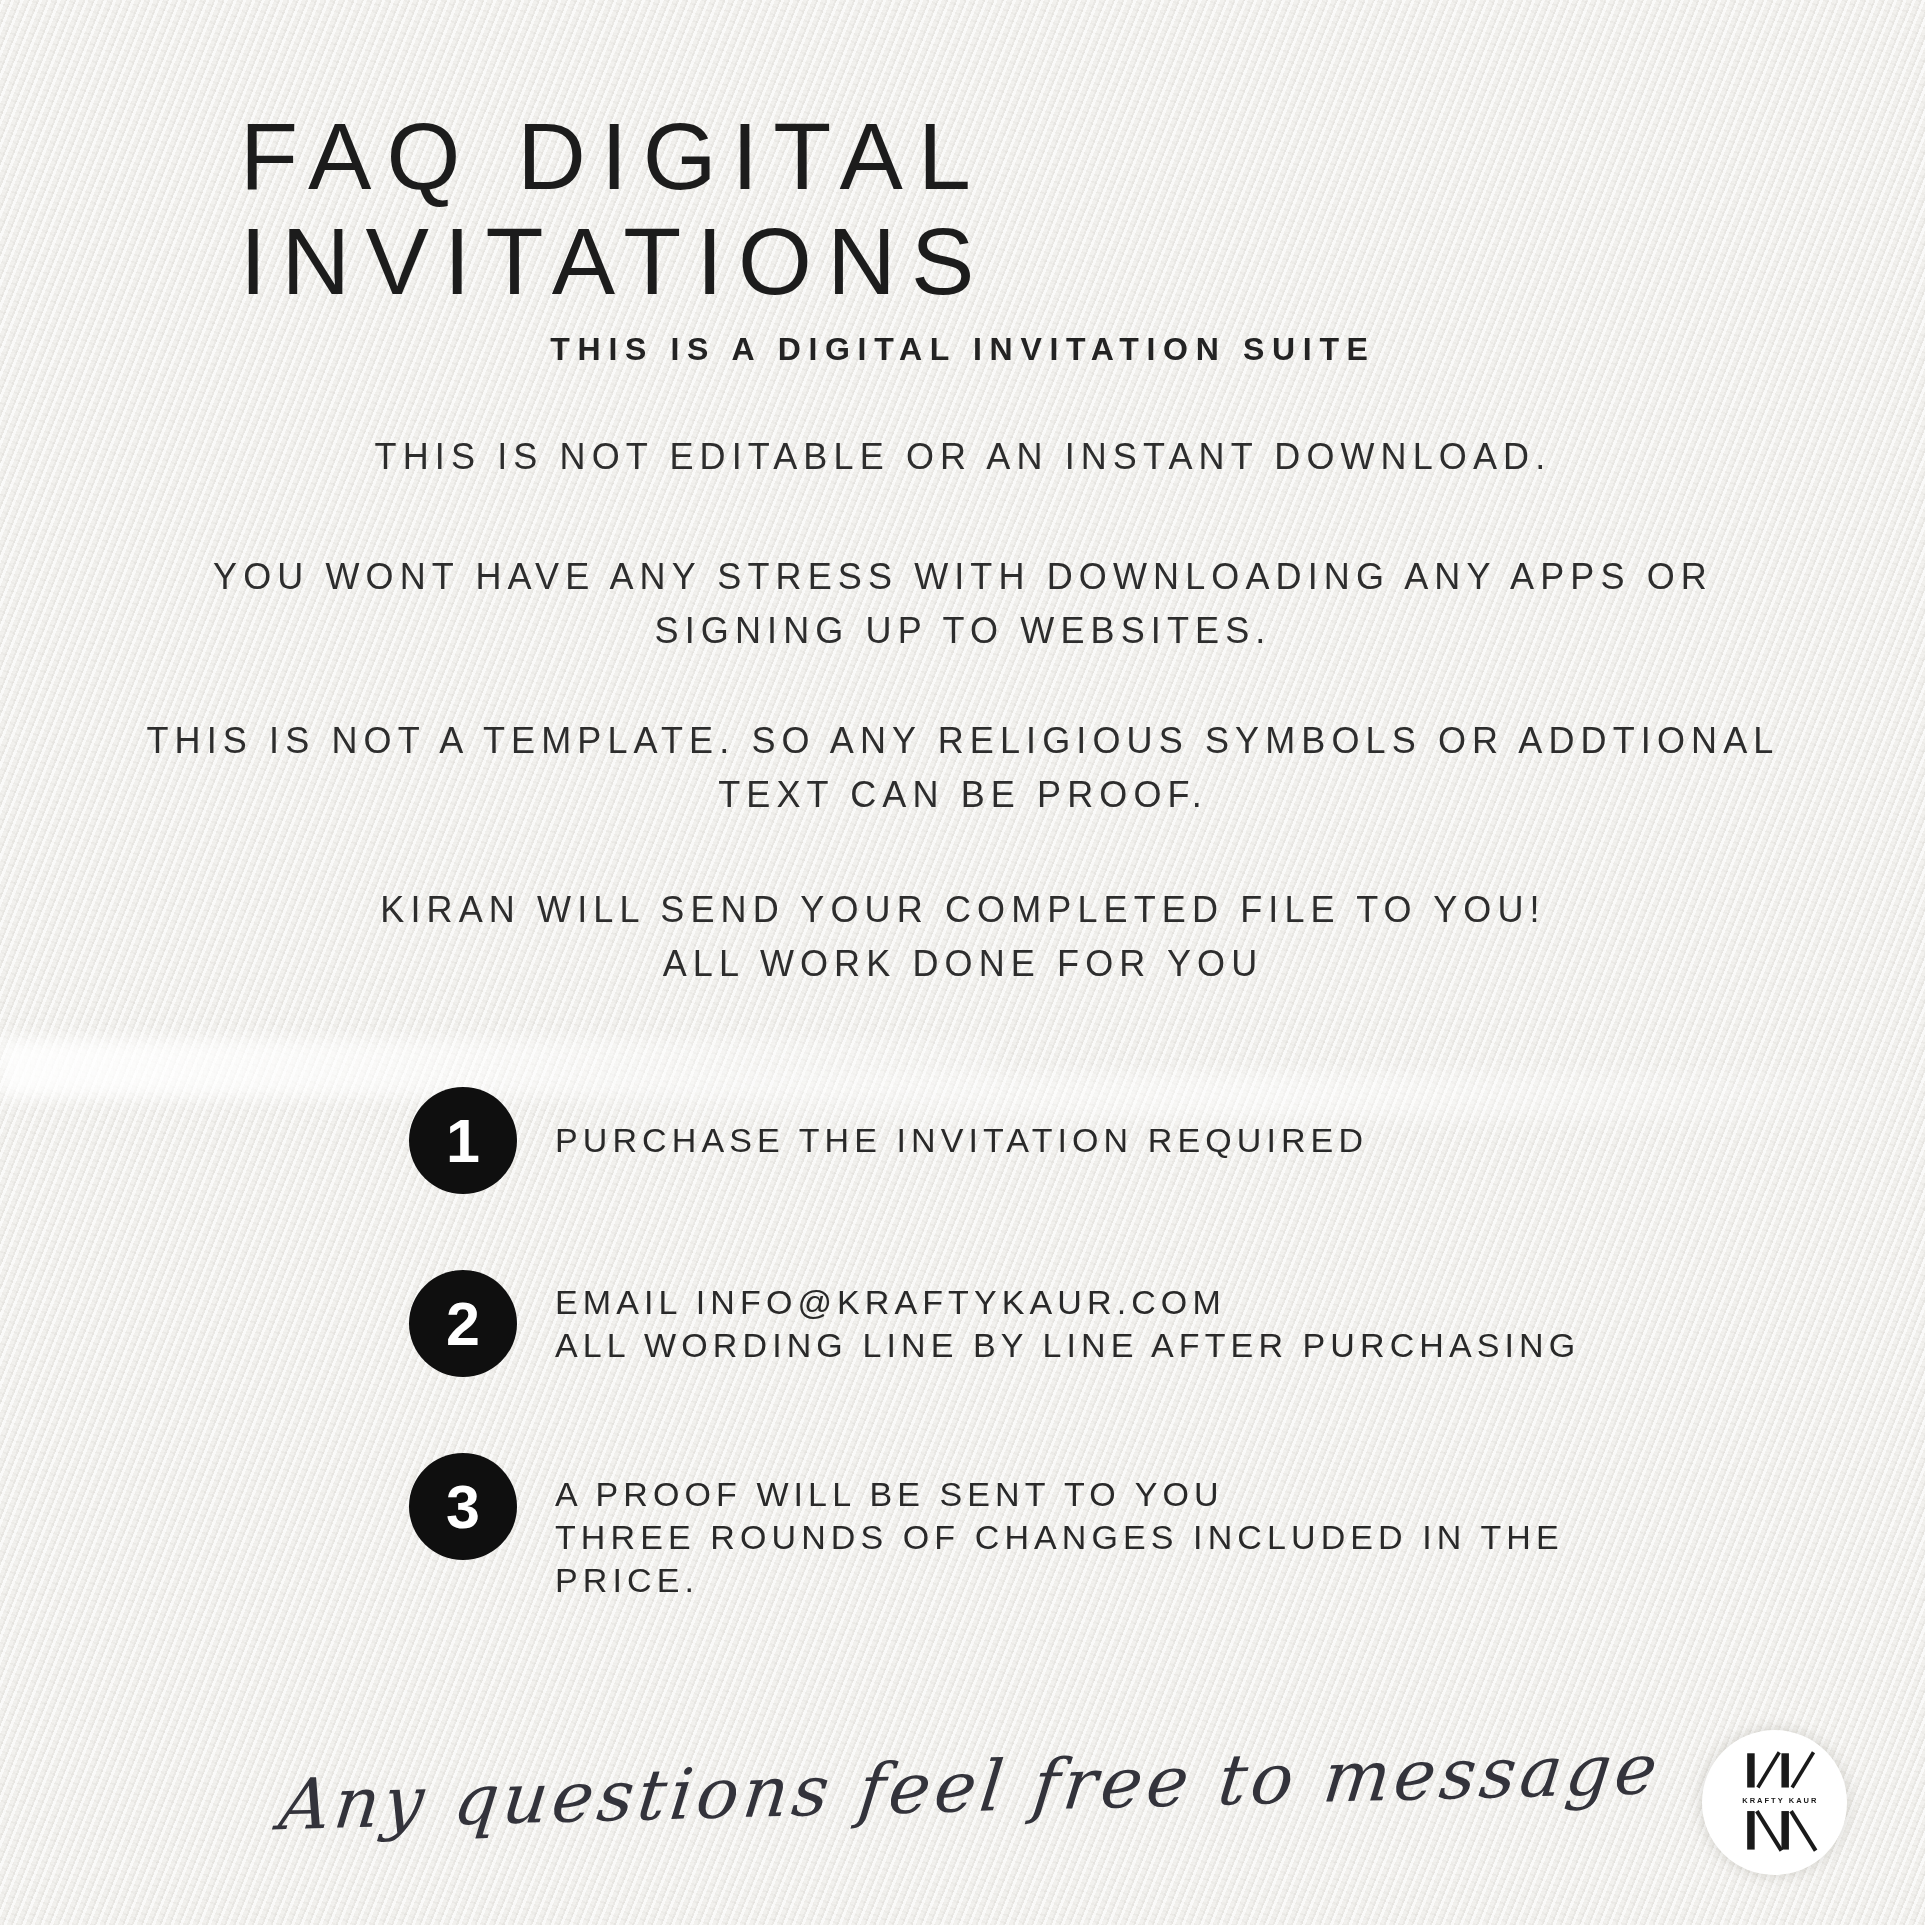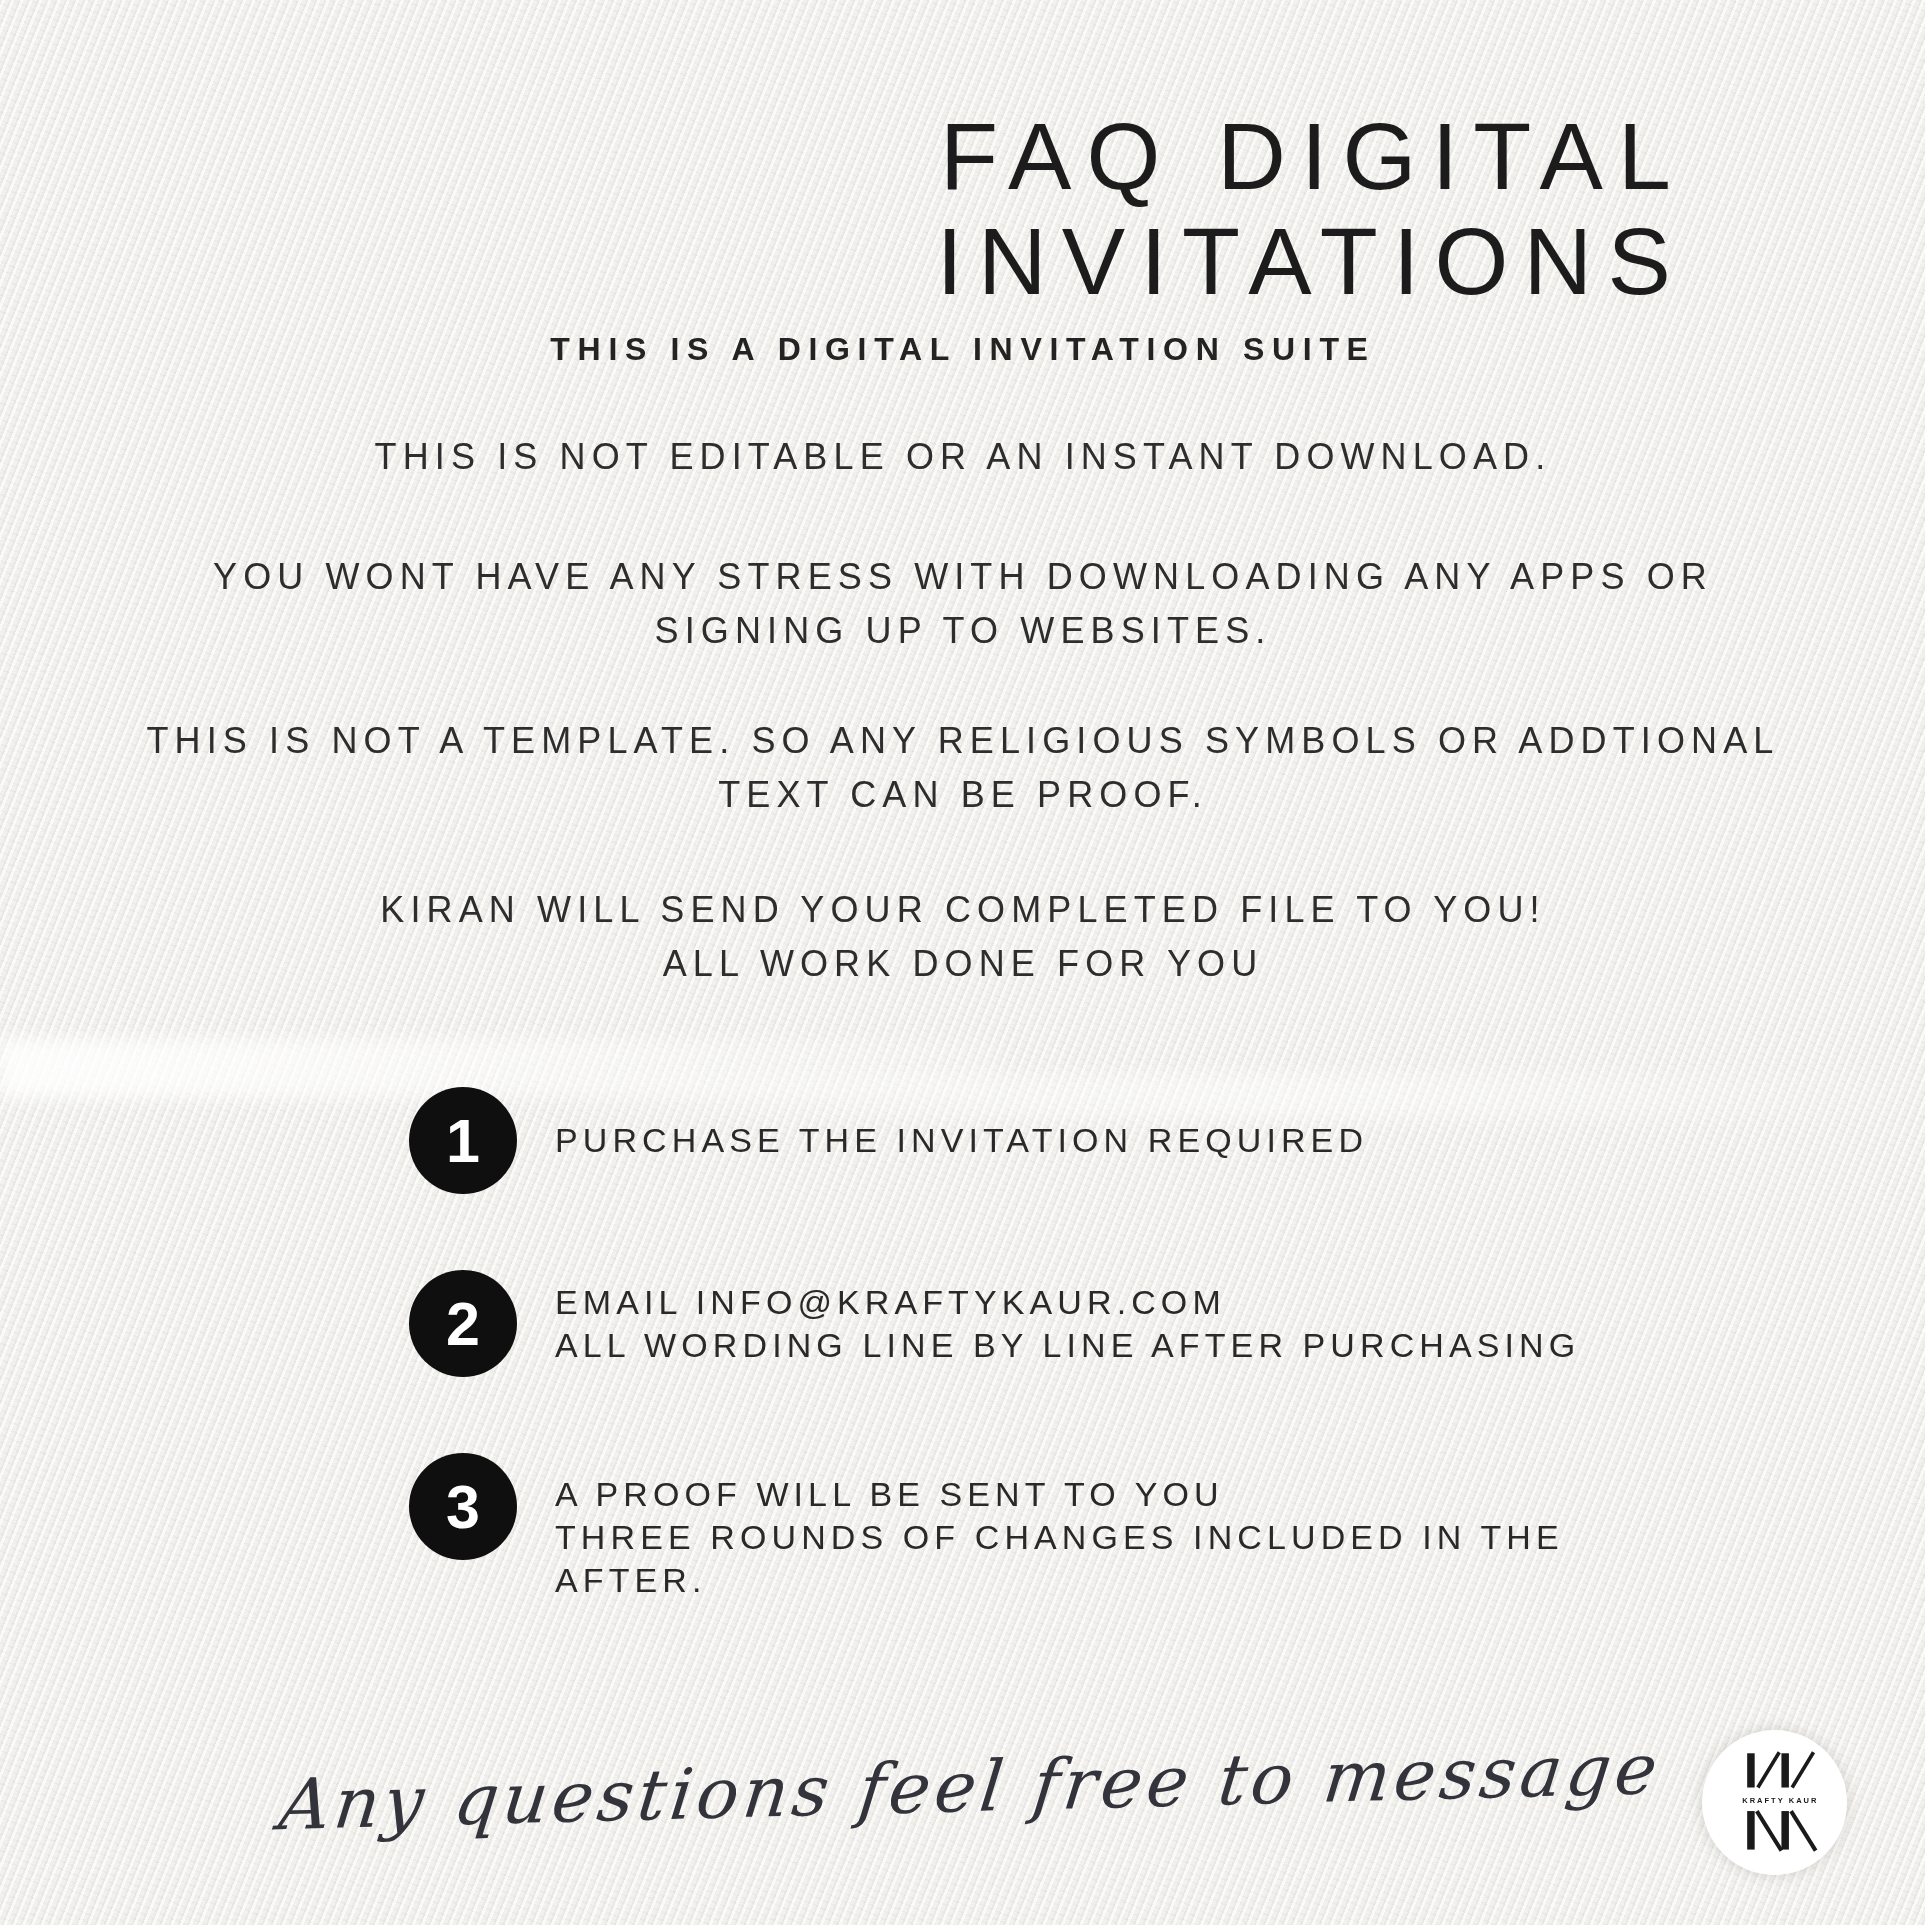--- a/index.html
+++ b/index.html
@@ -31,21 +31,21 @@
   }
   .fold-band-2{
     position:absolute;left:571px;top:1073px;width:1355px;height:46px;
     background:linear-gradient(to right,rgba(255,255,255,0.1),rgba(255,255,255,0.5),rgba(255,255,255,0.05));
     filter:blur(9.5px);
   }
   .title{
     position:absolute;top:40px;left:50%;transform:translateX(-50%);
     width:1446px;
     font-size:95px;line-height:1.11;font-weight:400;
-    letter-spacing:0.16em;text-align:right;
+    letter-spacing:0.16em;text-align:left;
     color:#1c1c1c;
   }
   .subtitle{
     position:absolute;top:331px;left:0;width:100%;
     font-size:32px;font-weight:700;letter-spacing:0.24em;
     text-align:center;color:#232323;
   }
   .para{
     position:absolute;left:0;width:100%;
     font-size:36px;font-weight:400;letter-spacing:0.17em;
@@ -141,21 +141,21 @@
         <div class="line">EMAIL INFO@KRAFTYKAUR.COM</div>
         <div class="line">ALL WORDING LINE BY LINE AFTER PURCHASING</div>
       </div>
     </div>
 
     <div class="step-row top-align">
       <div class="step-circle">3</div>
       <div class="step-text">
         <div class="line">A PROOF WILL BE SENT TO YOU</div>
         <div class="line">THREE ROUNDS OF CHANGES INCLUDED IN THE</div>
-        <div class="line">AFTER.</div>
+        <div class="line">PRICE.</div>
       </div>
     </div>
 
   </div>
 
   <div class="footer-script">Any questions feel free to message</div>
 
   <div class="logo">
     <svg width="112" height="107" viewBox="0 0 100 100">
 

